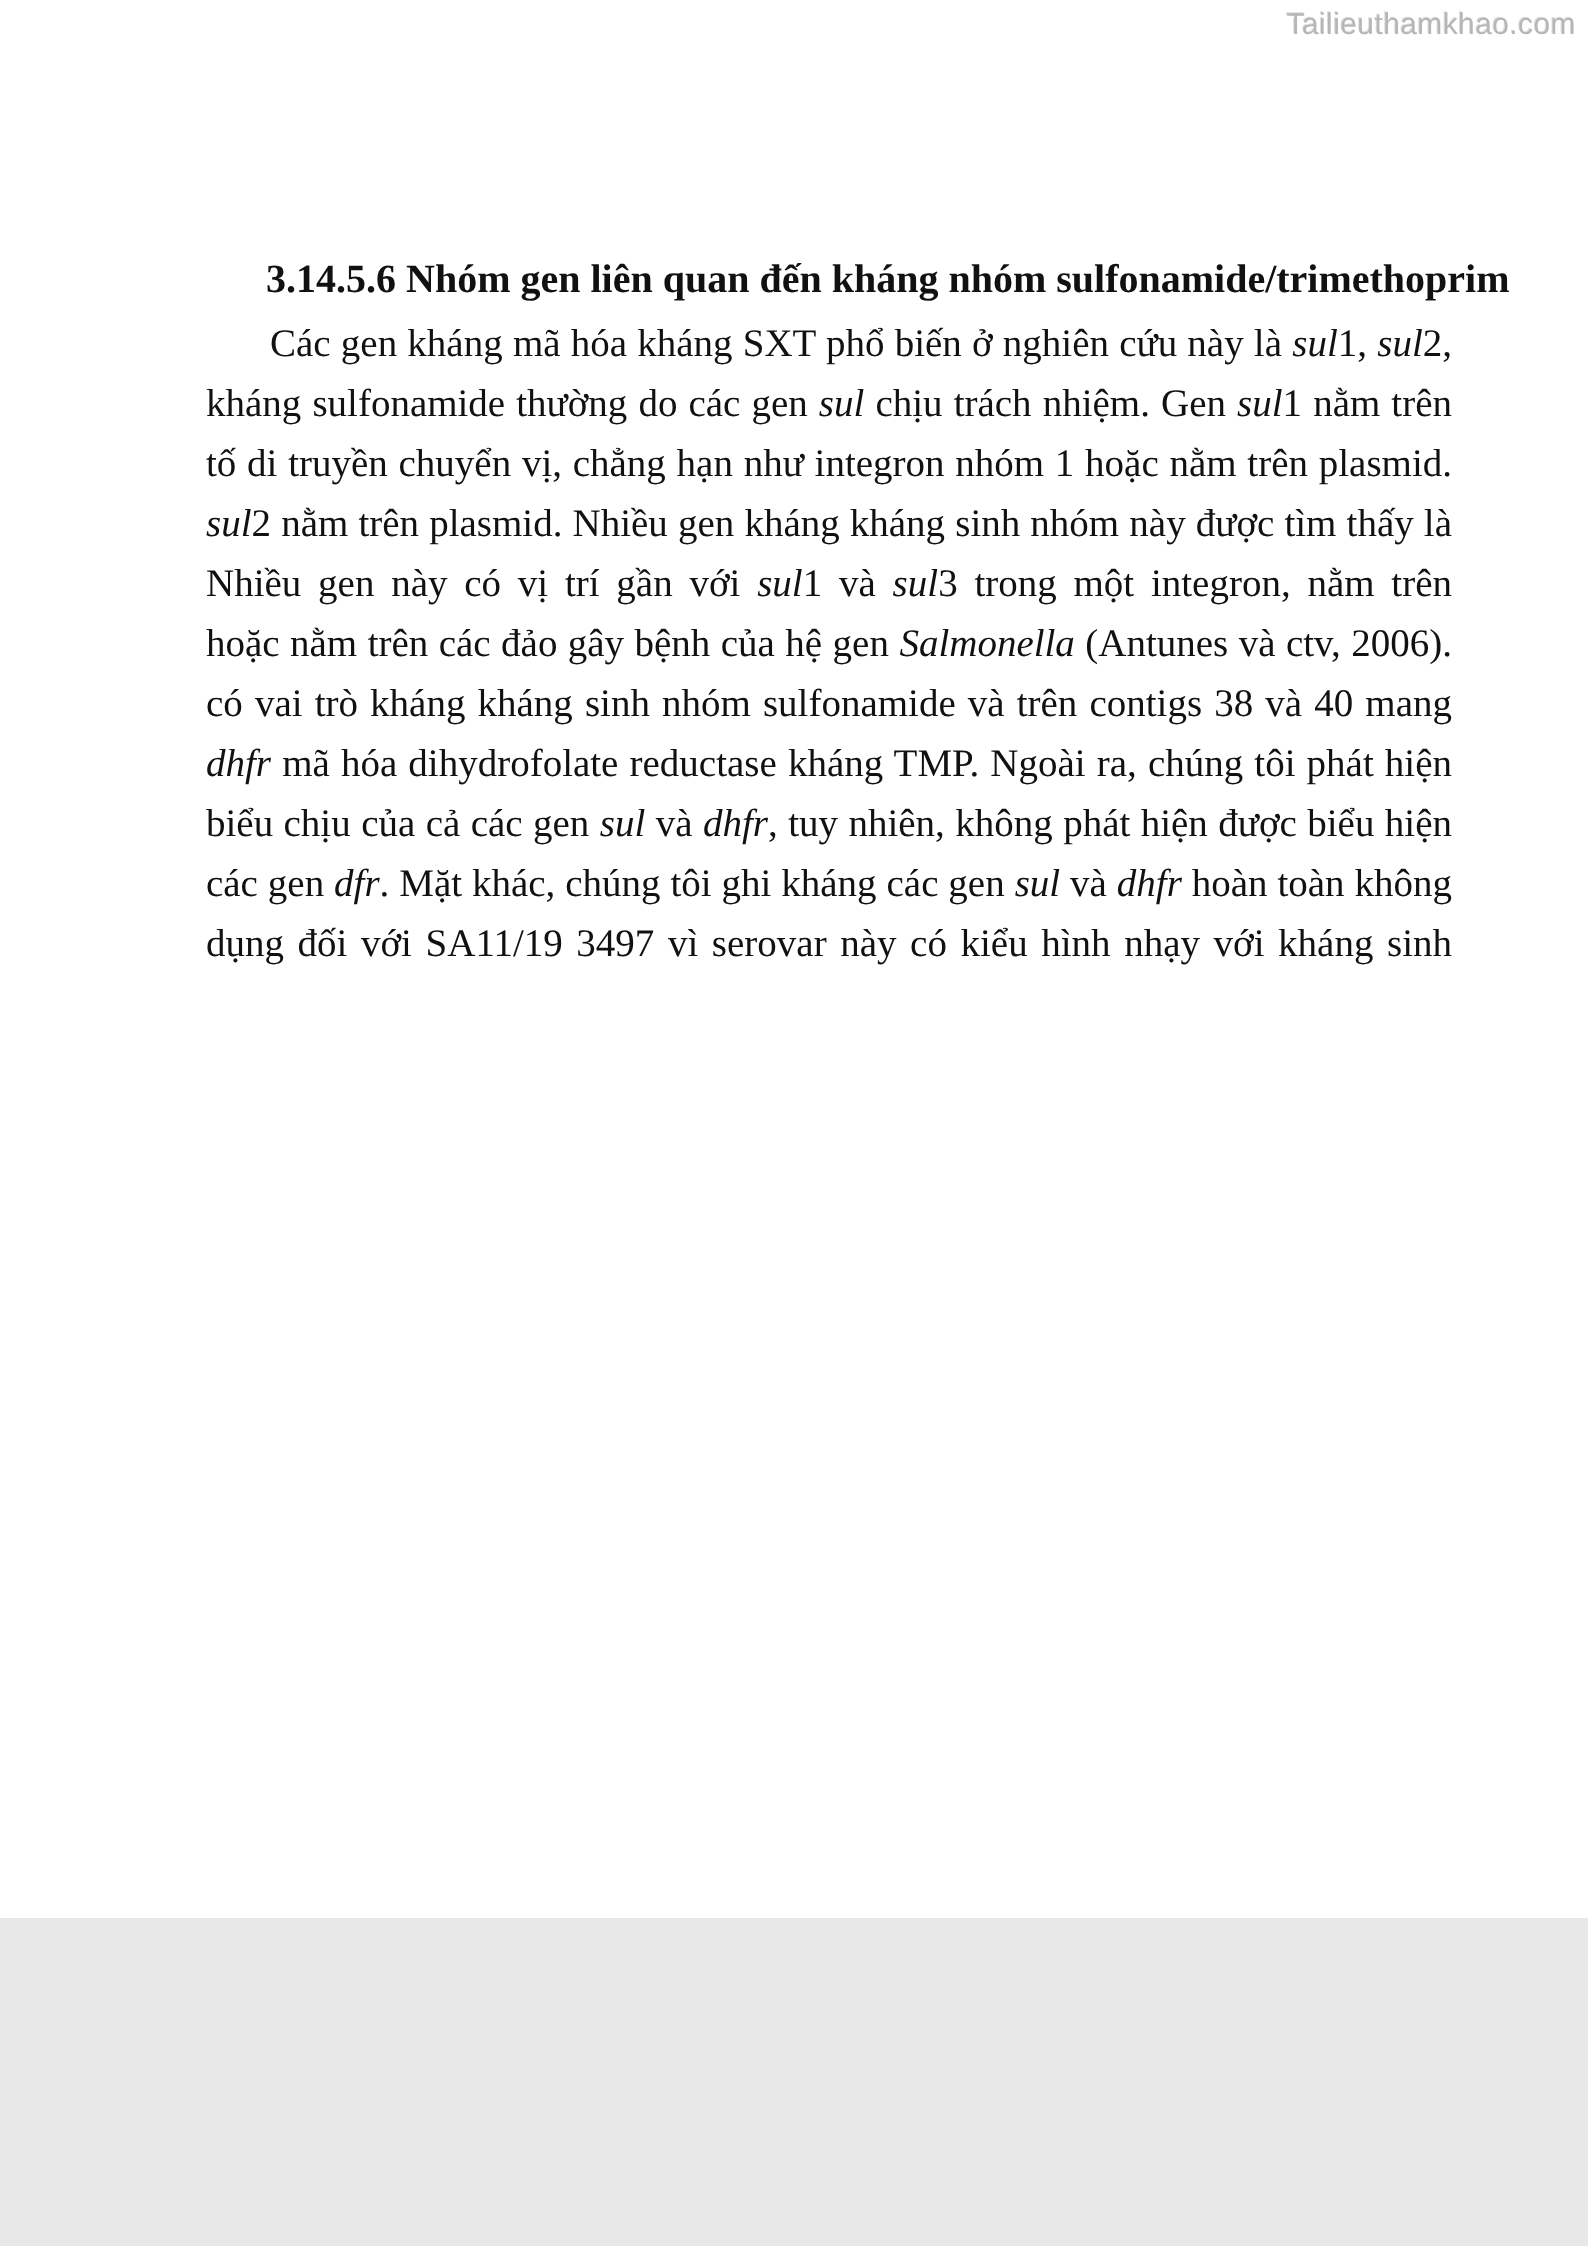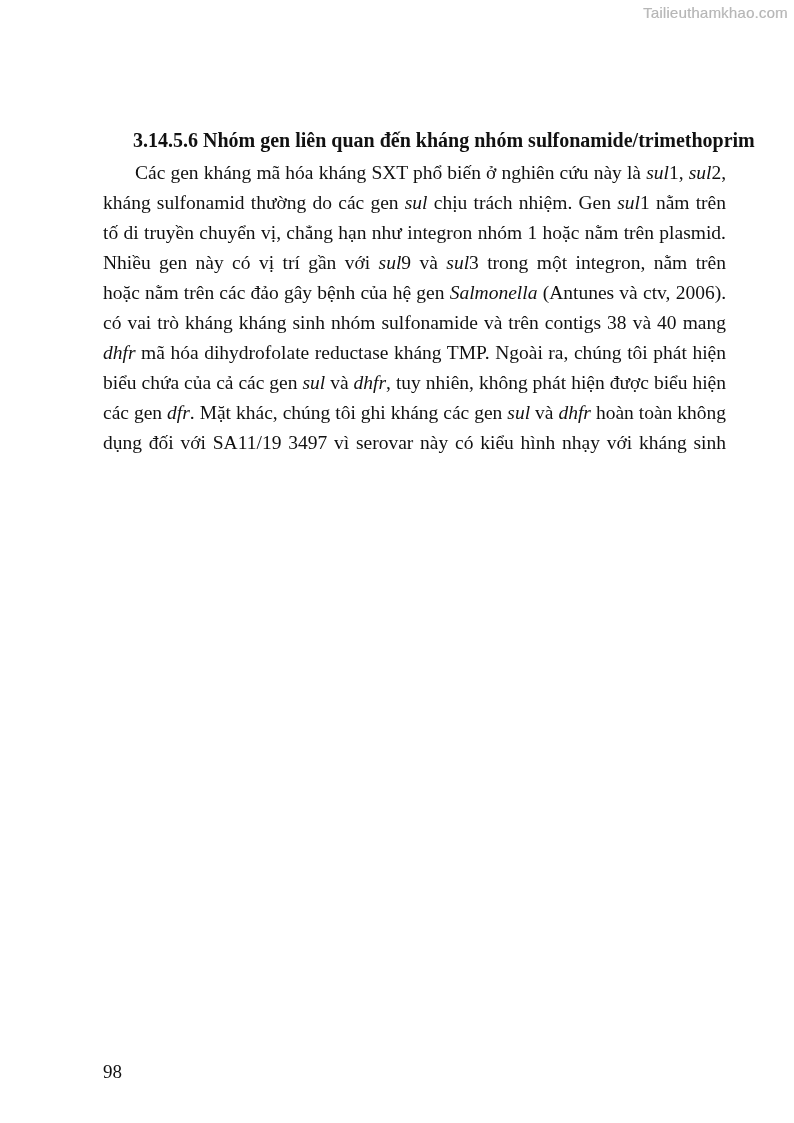--- a/index.html
+++ b/index.html
@@ -1,19 +1,19 @@
 <!DOCTYPE html>
 <html><head>
 <meta charset="utf-8">
 <style>
   html, body { margin: 0; padding: 0; background: #e8e8e8; }
   .page {
     position: relative;
     width: 794px;
-    height: 1123px;
+    height: 959px;
     background: #ffffff;
     font-family: "Liberation Serif", serif;
     color: #111111;
     overflow: hidden;
     margin: 0 auto;
   }
   .watermark {
     position: absolute;
     top: 4px;
     right: 6px;
@@ -62,26 +62,27 @@
 </head>
 <body>
 
 <div class="page">
   <div class="watermark">Tailieuthamkhao.com</div>
 
   <div class="content">
     <h3 class="heading">3.14.5.6 Nhóm gen liên quan đến kháng nhóm sulfonamide/trimethoprim</h3>
     <div class="paragraph">
         <div class="para-line first"><span>Các gen kháng mã hóa kháng SXT phổ biến ở nghiên cứu này là </span><i>sul</i><span>1, </span><i>sul</i><span>2, </span></div>
-        <div class="para-line"><span>kháng sulfonamid thường do các gen </span><i>sul</i><span> chịu trách nhiệm. Gen </span><i>sul</i><span>1 nằm trên các yếu</span></div>
+        <div class="para-line"><span>kháng sulfonamide thường do các gen </span><i>sul</i><span> chịu trách nhiệm. Gen </span><i>sul</i><span>1 nằm trên các yếu</span></div>
         <div class="para-line"><span>tố di truyền chuyển vị, chẳng hạn như integron nhóm 1 hoặc nằm trên plasmid. Gen</span></div>
-        <div class="para-line"><span>Nhiều gen này có vị trí gần với </span><i>sul</i><span>9 và </span><i>sul</i><span>3 trong một integron, nằm trên plasmid,</span></div>
+        <div class="para-line"><i>sul</i><span>2 nằm trên plasmid. Nhiều gen kháng kháng sinh nhóm này được tìm thấy là </span></div>
+        <div class="para-line"><span>Nhiều gen này có vị trí gần với </span><i>sul</i><span>1 và </span><i>sul</i><span>3 trong một integron, nằm trên plasmid,</span></div>
         <div class="para-line"><span>hoặc nằm trên các đảo gây bệnh của hệ gen </span><i>Salmonella</i><span> (Antunes và ctv, 2006). Điều</span></div>
         <div class="para-line"><span>có vai trò kháng kháng sinh nhóm sulfonamide và trên contigs 38 và 40 mang gen</span></div>
         <div class="para-line"><i>dhfr</i><span> mã hóa dihydrofolate reductase kháng TMP. Ngoài ra, chúng tôi phát hiện được</span></div>
-        <div class="para-line"><span>biểu chứa của cả các gen </span><i>sul</i><span> và </span><i>dhfr</i><span>, tuy nhiên, không phát hiện được biểu hiện của</span></div>
+        <div class="para-line"><span>biểu chịu của cả các gen </span><i>sul</i><span> và </span><i>dhfr</i><span>, tuy nhiên, không phát hiện được biểu hiện của</span></div>
         <div class="para-line"><span>các gen </span><i>dfr</i><span>. Mặt khác, chúng tôi ghi kháng các gen </span><i>sul</i><span> và </span><i>dhfr</i><span> hoàn toàn không có tác</span></div>
         <div class="para-line"><span>dụng đối với SA11/19 3497 vì serovar này có kiểu hình nhạy với kháng sinh SXT.</span></div>
       </div>
   </div>
 
   <div class="page-number">98</div>
 </div>
 
 </body></html>

